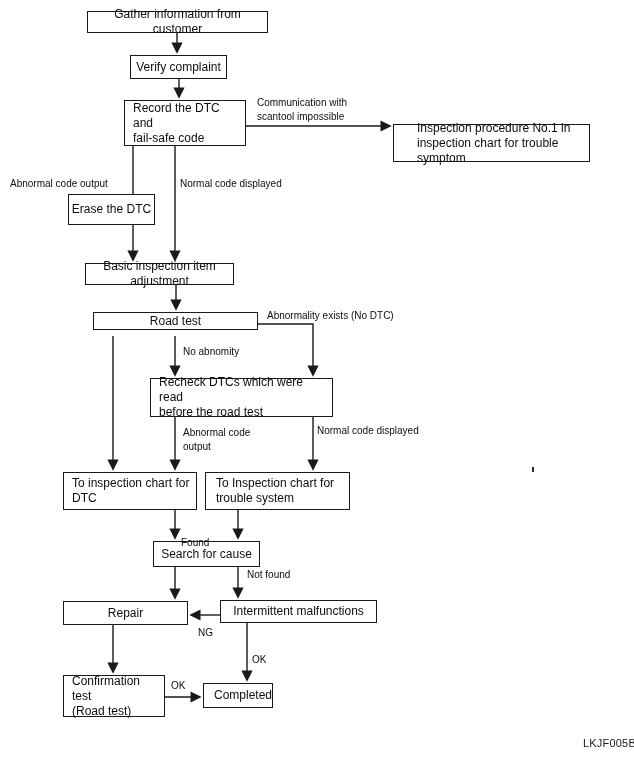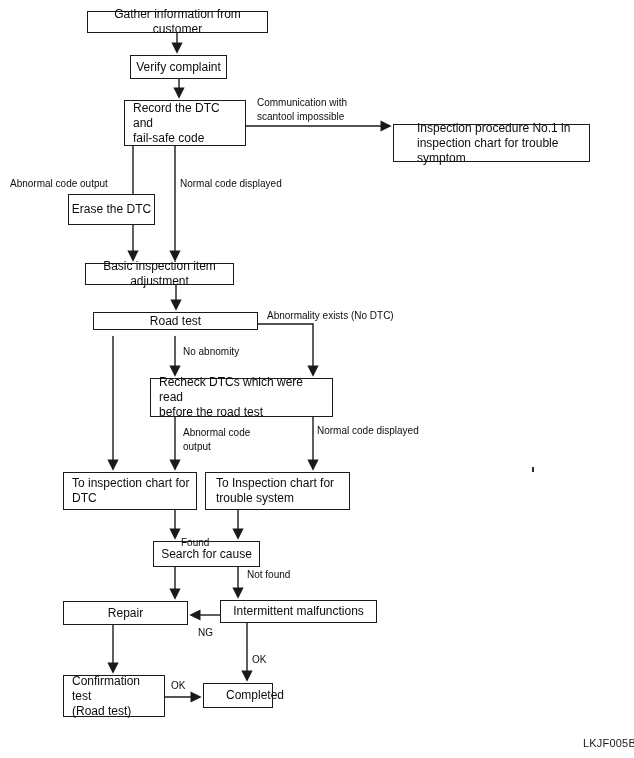--- a/index.html
+++ b/index.html
@@ -111,21 +111,21 @@
 
   <div class="node center" style="left:153px; top:541px; width:107px; height:26px;">Search for cause</div>
 
   <div class="node center" style="left:63px;  top:601px; width:125px; height:24px;">Repair</div>
 
   <div class="node center" style="left:220px; top:600px; width:157px; height:23px;">Intermittent malfunctions</div>
 
   <div class="node left" style="left:63px;  top:675px; width:102px; height:42px;">Confirmation test
 (Road test)</div>
 
-  <div class="node left" style="left:203px; top:683px; width:70px;  height:25px; padding-left:22px;">Completed</div>
+  <div class="node left" style="left:203px; top:683px; width:70px;  height:25px; padding-left:10px;">Completed</div>
 
   <div class="elabel" style="left:257px; top:96px;">Communication with
 scantool impossible</div>
 
   <div class="elabel" style="left:10px;  top:177px;">Abnormal code output</div>
 
   <div class="elabel" style="left:180px; top:177px;">Normal code displayed</div>
 
   <div class="elabel" style="left:267px; top:309px;">Abnormality exists (No DTC)</div>
 

